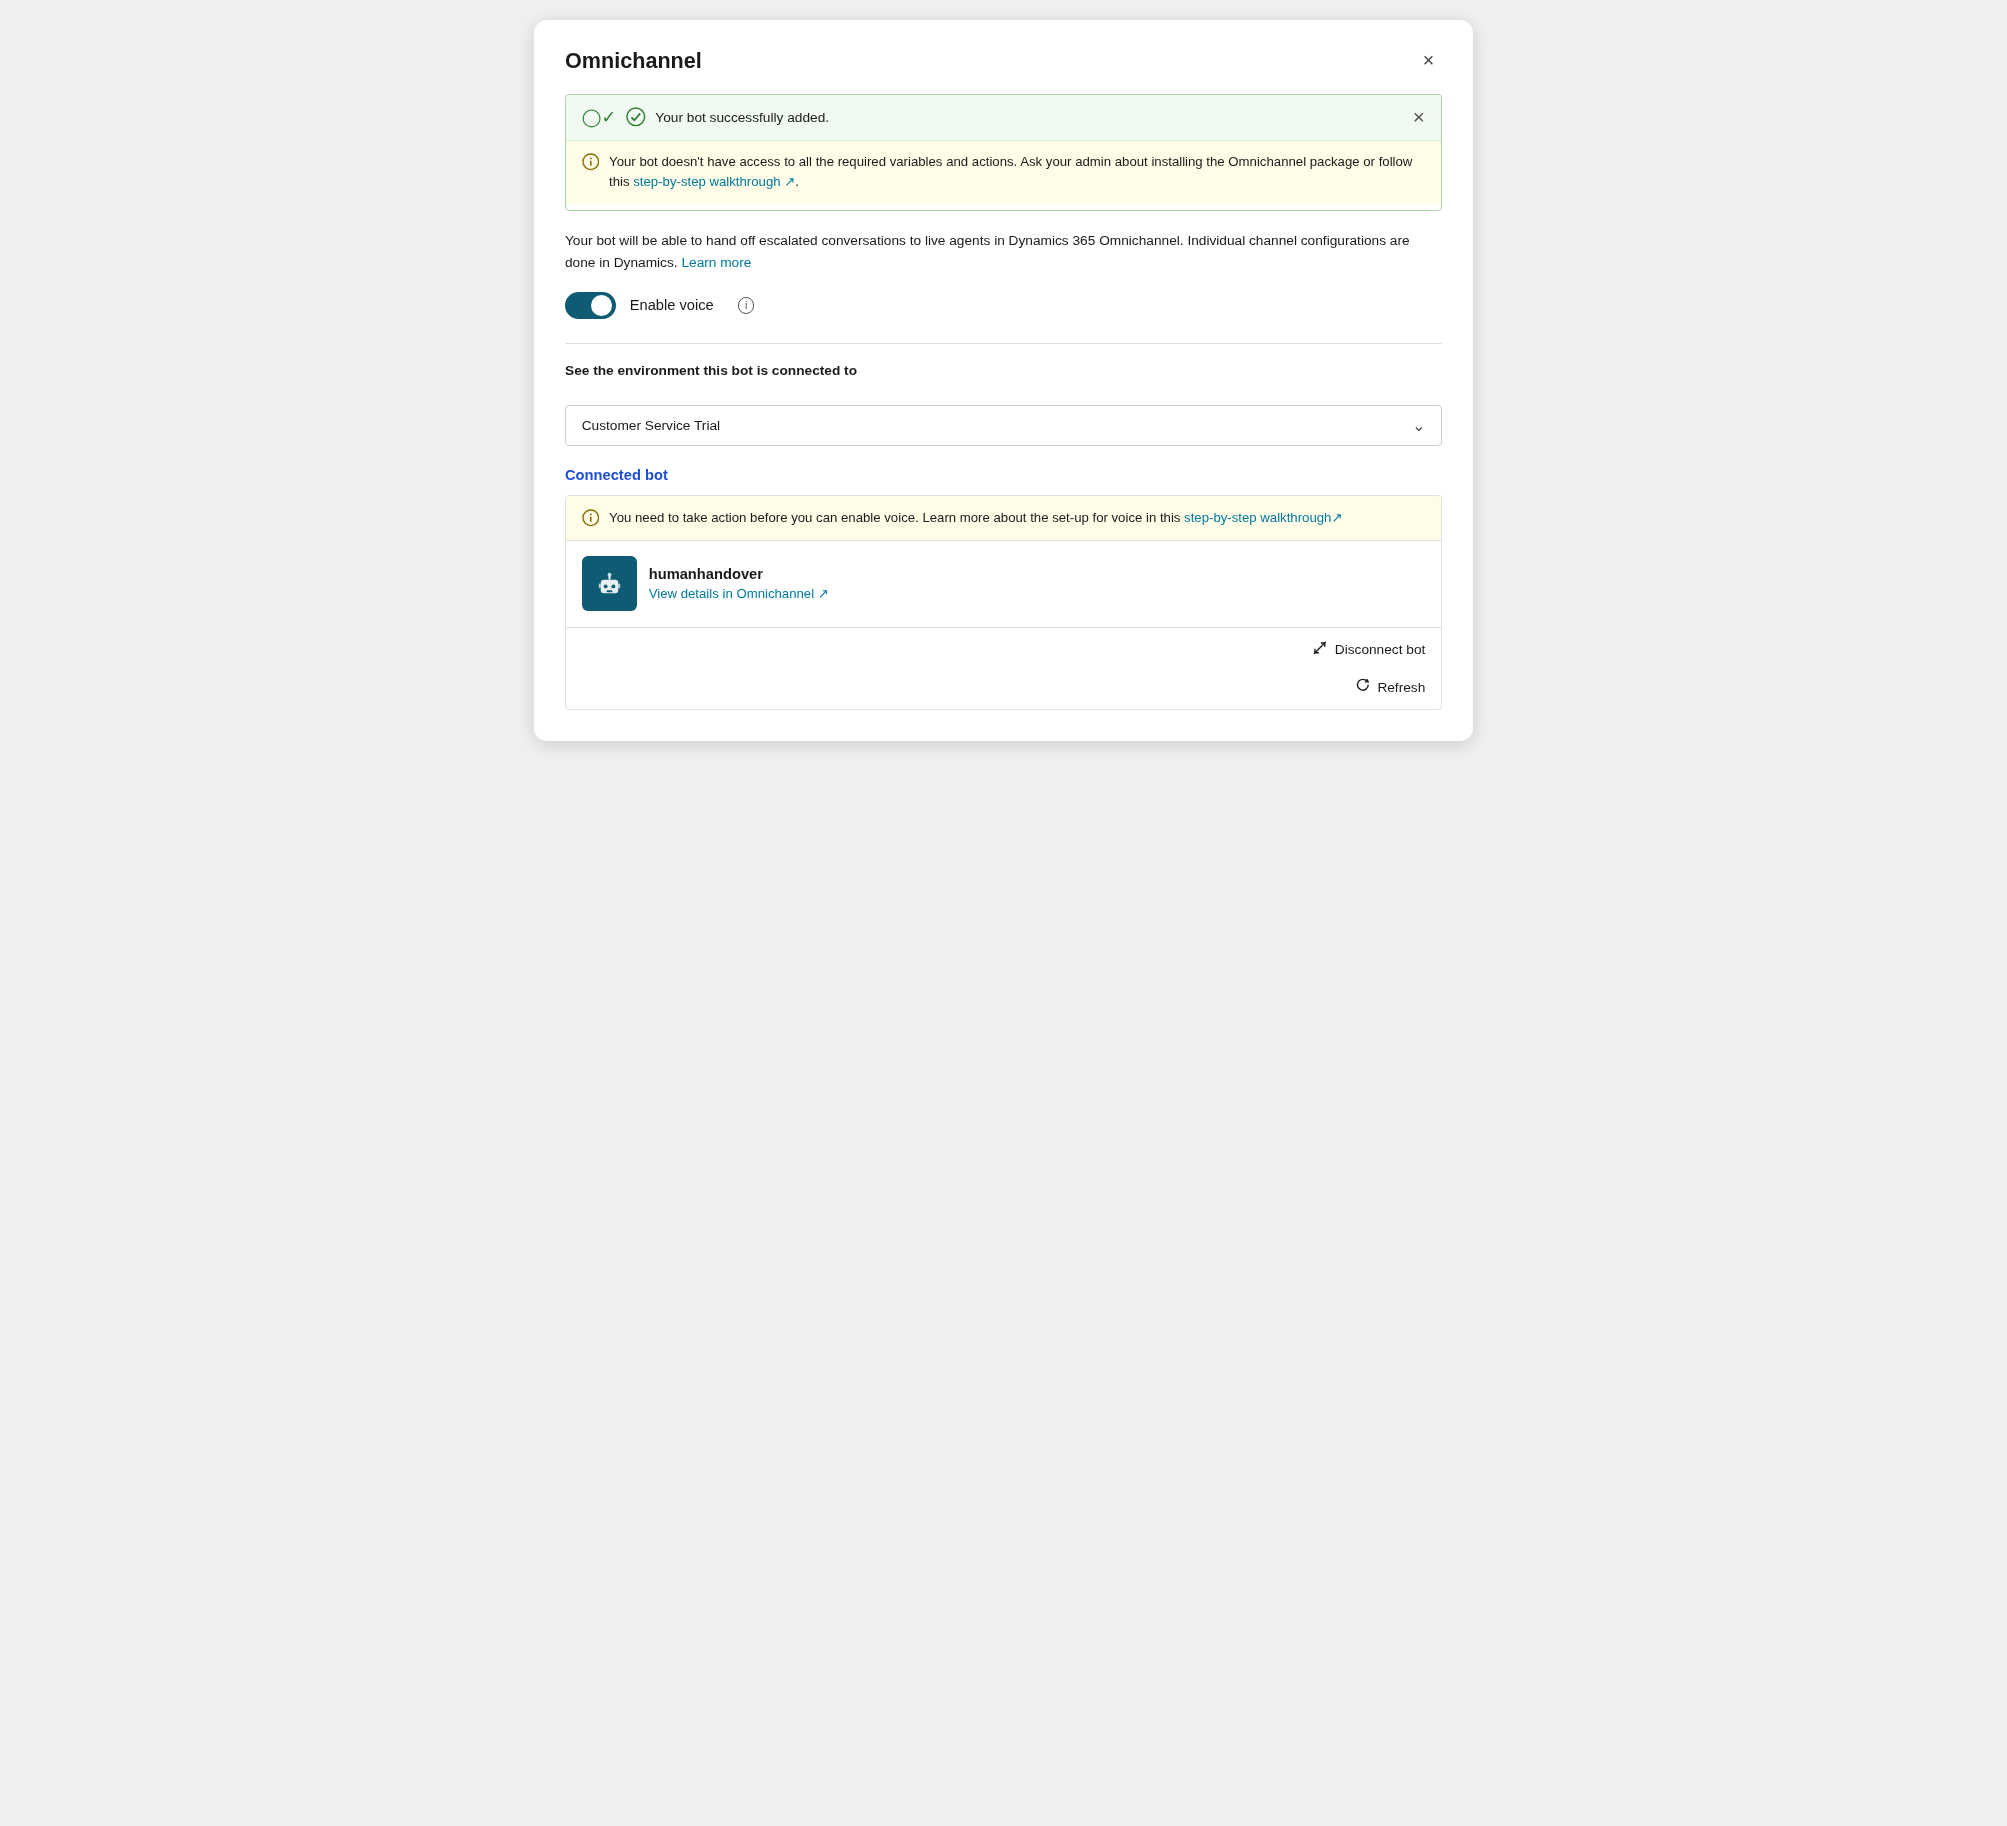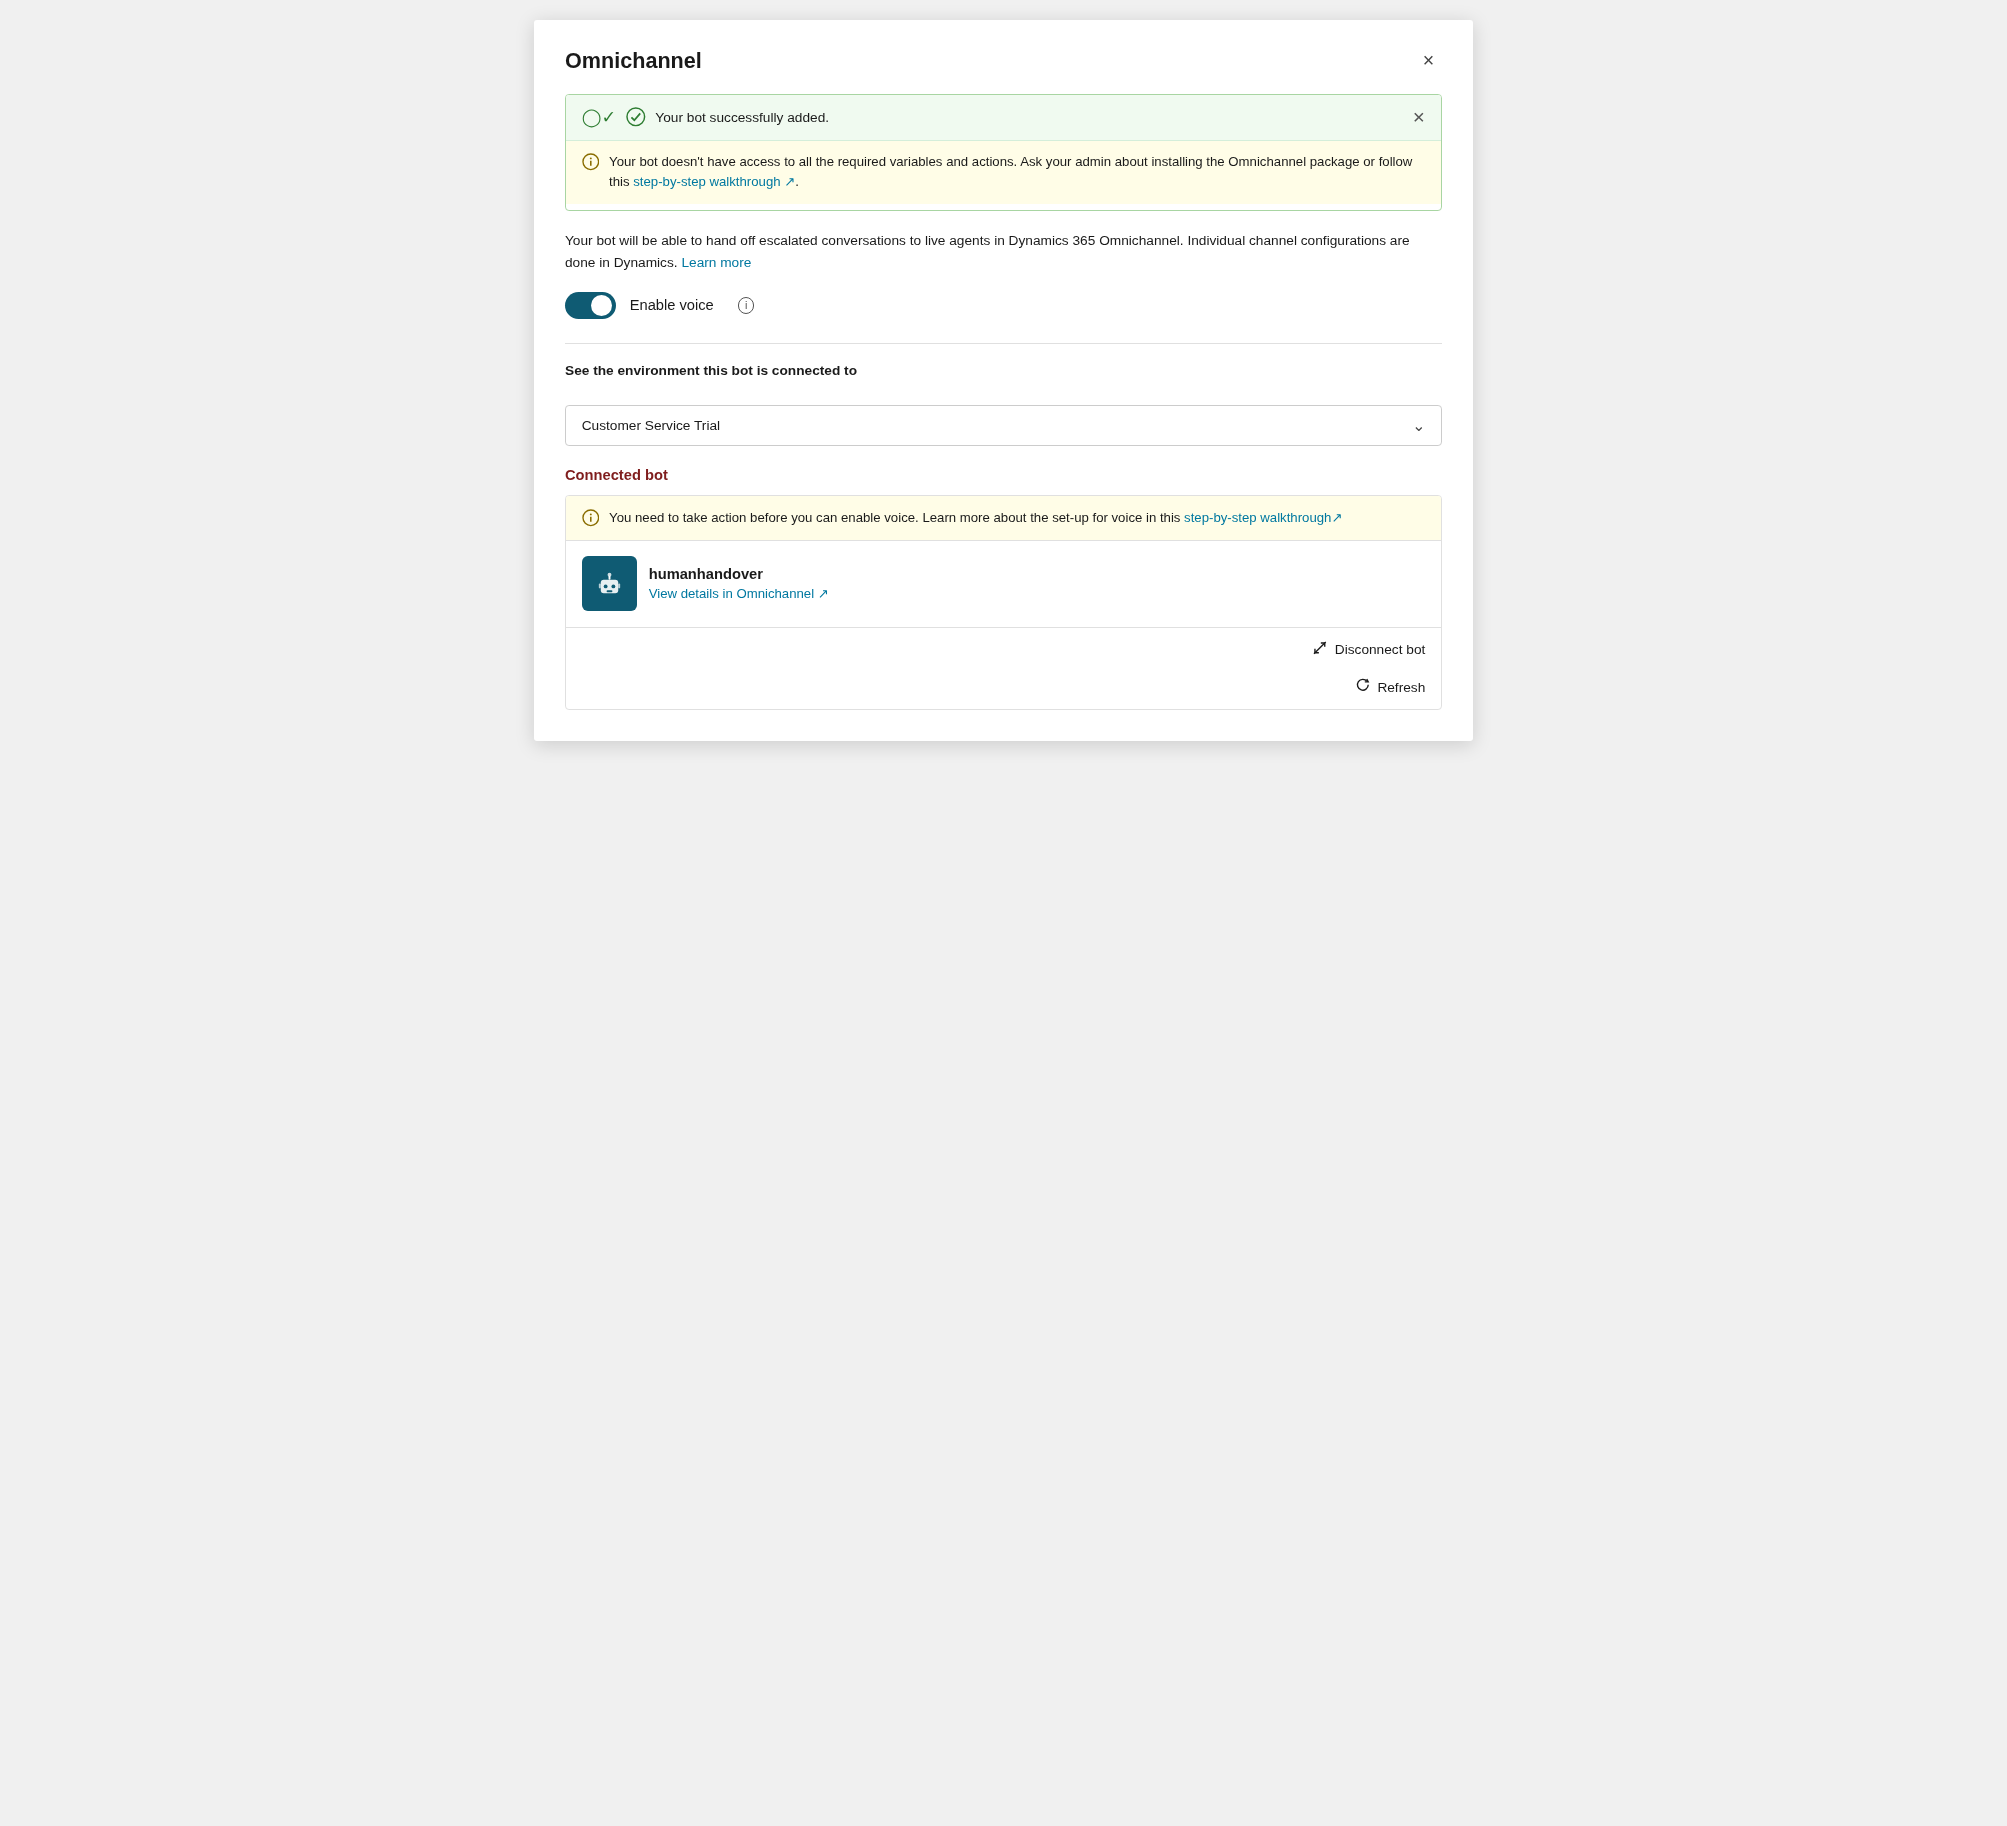--- a/index.html
+++ b/index.html
@@ -7,21 +7,21 @@
       background: #f0f0f0;
       font-family: 'Segoe UI', Arial, sans-serif;
       display: flex;
       justify-content: center;
       align-items: flex-start;
       min-height: 100vh;
       padding: 19.6px;
     }
     .dialog {
       background: #fff;
-      border-radius: 3px;
+      border-radius: 13px;
       box-shadow: 0 3.9px 19.6px rgba(0,0,0,0.15);
       width: 939px;
       max-width: 100%;
       padding: 27.4px 31px 31px 31px;
       position: relative;
     }
     .dialog-header {
       display: flex;
       justify-content: space-between;
       align-items: center;
@@ -206,21 +206,21 @@
       color: #1a1a1a;
     }
     .chevron-icon {
       font-size: 15.7px;
       color: #444;
     }
 
     .connected-bot-title {
       font-size: 14.7px;
       font-weight: 700;
-      color: #7f1d1d;
+      color: #1d4ed8;
       margin-bottom: 11.8px;
     }
 
     
     .connected-bot-card {
       border: 1px solid #e0e0e0;
       border-radius: 3.9px;
       overflow: hidden;
     }
 

